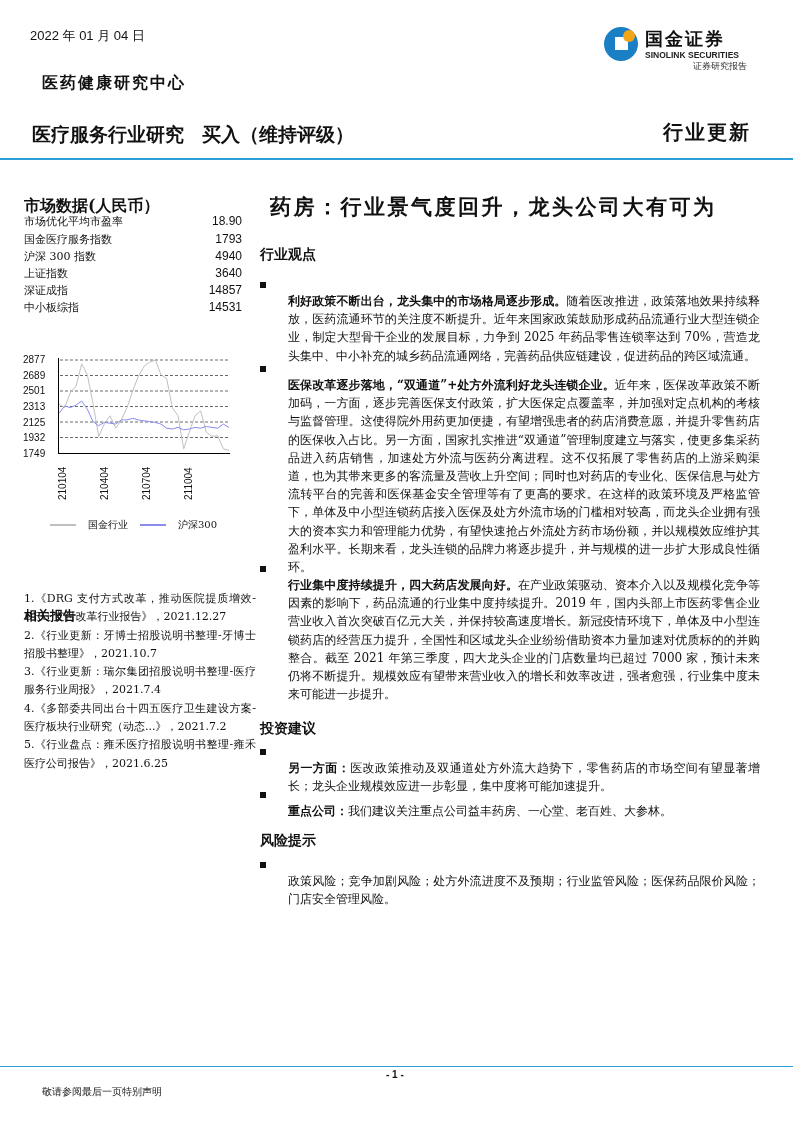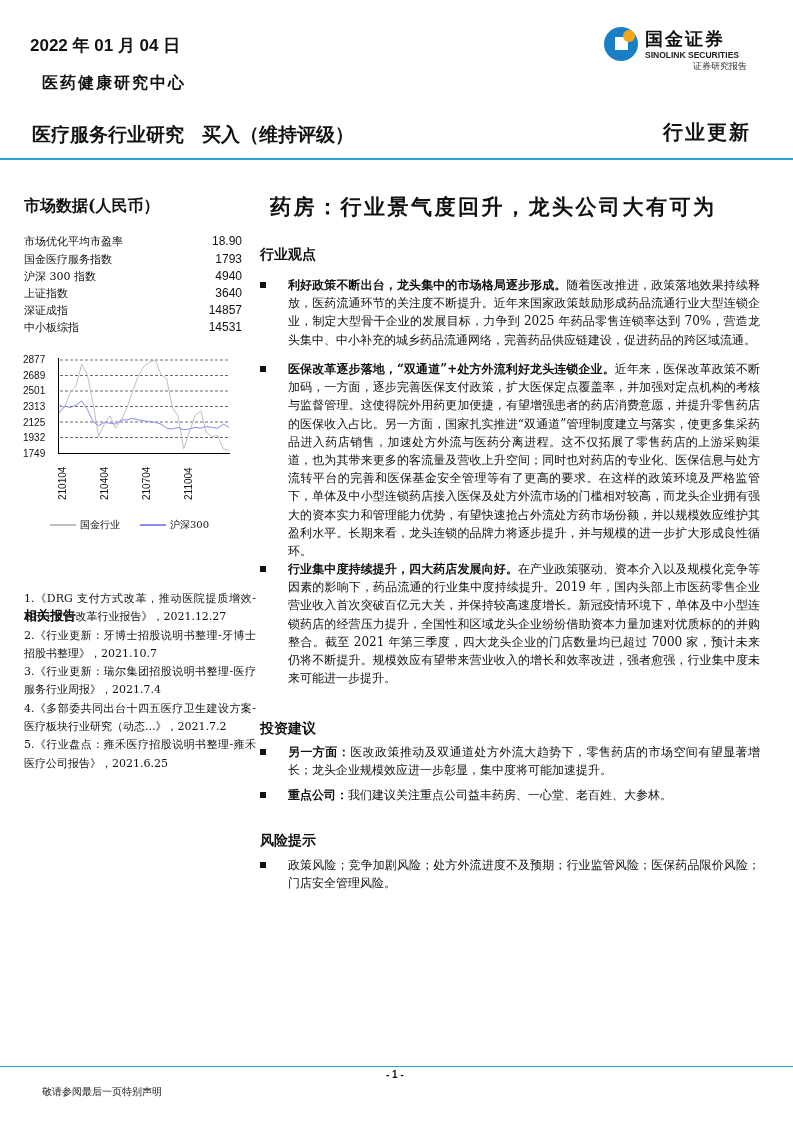--- a/index.html
+++ b/index.html
@@ -1,52 +1,52 @@
 <!DOCTYPE html>
 <html><head>
 <meta charset="utf-8">
 <style>
   * { margin: 0; padding: 0; box-sizing: border-box; }
   html, body { width: 793px; height: 1122px; background: #ffffff; overflow: hidden; }
   body { position: relative; font-family: "DejaVu Serif", "Liberation Serif", serif; color: #111; }
   .abs { position: absolute; }
   .sans { font-family: "Liberation Sans", "DejaVu Sans", sans-serif; }
 
-  .date { left: 30px; top: 34px; font-size: 17px; font-weight: bold; }
+  .date { left: 30px; top: 27px; font-size: 13px; font-weight: normal; }
   .center { left: 42px; top: 73px; font-size: 16px; font-weight: bold; letter-spacing: 2px; }
   .sector { left: 32px; top: 122px; font-size: 19px; font-weight: bold; }
   .sector .rating { margin-left: 18px; }
   .report-type { right: 42px; top: 119px; font-size: 20px; font-weight: bold; letter-spacing: 2px; }
   .hr-top { left: 0; top: 158px; width: 793px; height: 2px; background: #2a9fd8; }
 
   .logo { left: 603px; top: 24px; width: 150px; height: 50px; }
   .logo-mark { position: absolute; left: 0; top: 2px; width: 36px; height: 36px; }
   .logo-cn { position: absolute; left: 42px; top: 3px; font-size: 18px; font-weight: bold; letter-spacing: 2px; color: #111; }
   .logo-en { position: absolute; left: 42px; top: 26px; font-size: 8.5px; font-weight: bold; color: #222; white-space: nowrap; }
   .logo-sub { left: 693px; top: 60px; font-size: 9px; color: #333; font-family: Liberation Serif, serif; }
 
   .side-title { left: 24px; top: 196px; font-size: 16px; font-weight: bold; }
-  .mkt-row { left: 24px; width: 218px; height: 18px; font-size: 11px; display: flex; justify-content: space-between; margin-top: 20px; }
+  .mkt-row { left: 24px; width: 218px; height: 18px; font-size: 11px; display: flex; justify-content: space-between; }
   .mkt-row .v { font-family: "Liberation Sans", sans-serif; font-size: 12px; }
 
   .chart { left: 20px; top: 350px; width: 215px; height: 190px; }
   .chart .ylab { position: absolute; left: 3px; font-size: 10px; font-family: "Liberation Sans", sans-serif; color: #111; }
   .chart .xlab { position: absolute; font-size: 10px; font-family: "Liberation Sans", sans-serif; transform: rotate(-90deg); transform-origin: left top; color: #111; }
-  .legend { position: absolute; top: 168px; font-size: 10px; display: flex; align-items: center; gap: 4px; }
+  .legend { position: absolute; top: 168px; font-size: 10px; display: flex; align-items: center; gap: 12px; }
   .legend .sw { width: 26px; height: 2px; display: inline-block; }
 
   .rel-title { left: 24px; top: 573px; font-size: 13px; font-weight: bold; margin-top: 34px; }
   .rel-list { left: 24px; top: 590px; width: 232px; font-size: 11px; line-height: 18.3px; }
   .rel-list div { text-align: justify; }
 
   .main-title { left: 270px; top: 193px; font-size: 21px; font-weight: bold; letter-spacing: 2.5px; }
   .sec-h { left: 260px; font-size: 14px; font-weight: bold; }
   .bullet { left: 260px; width: 500px; font-size: 12px; line-height: 18.2px; }
   .bullet .sq { position: absolute; left: 0; top: 6px; width: 6px; height: 6px; background: #111; }
-  .bullet .txt { margin-left: 28px; text-align: justify; }
+  .bullet .txt { margin-left: 28px; text-align: justify; margin-top: 16px; }
   .bullet .b { font-weight: bold; }
 
   .hr-bot { left: 0; top: 1066px; width: 793px; height: 1px; background: #2a9fd8; }
   .page-no { left: 386px; top: 1069px; font-size: 10px; font-weight: bold; }
   .disclaimer { left: 42px; top: 1085px; font-size: 10px; color: #222; }
 </style>
 </head>
 <body>
 
 <div class="abs date sans">2022 年 01 月 04 日</div>

